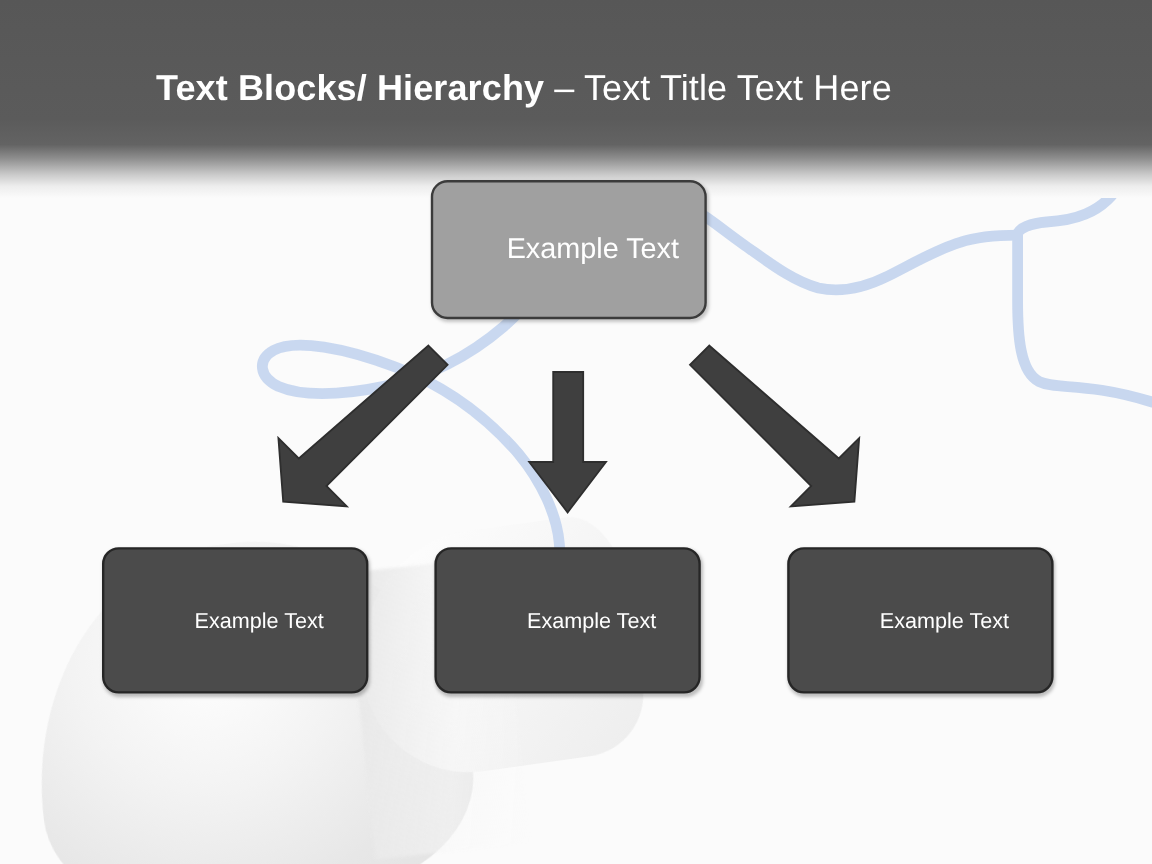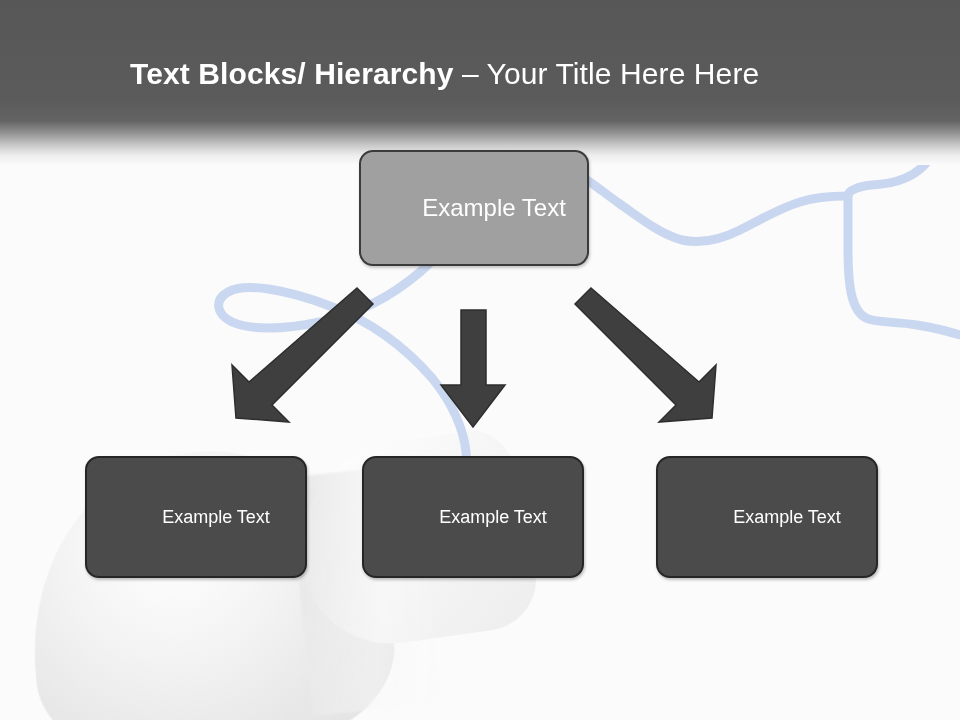--- a/index.html
+++ b/index.html
@@ -187,21 +187,21 @@
       <polygon points="461,310 486,310 486,385 505,385 473,427 441,385 461,385" fill="#3f3f3f" stroke="#2e2e2e" stroke-width="1.5"></polygon>
     </g>
 
     <g>
       <polygon points="591,288 575,304 676,405 659,422 712,418 716,365 699,382" fill="#3f3f3f" stroke="#2e2e2e" stroke-width="1.5"></polygon>
     </g>
   </svg>
 
   <div class="header">
     <div class="title">
-      <span class="bold">Text Blocks/ Hierarchy</span><span class="light"> – </span><span class="light">Your Title Here Here</span>
+      <span class="bold">Text Blocks/ Hierarchy</span><span class="light"> – </span><span class="light">Text Title Text Here</span>
     </div>
   </div>
 
   <div class="node node-root">
     <span>Example  Text</span>
   </div>
 
   <div class="node node-child child-0">
     <span>Example Text</span>
   </div>

